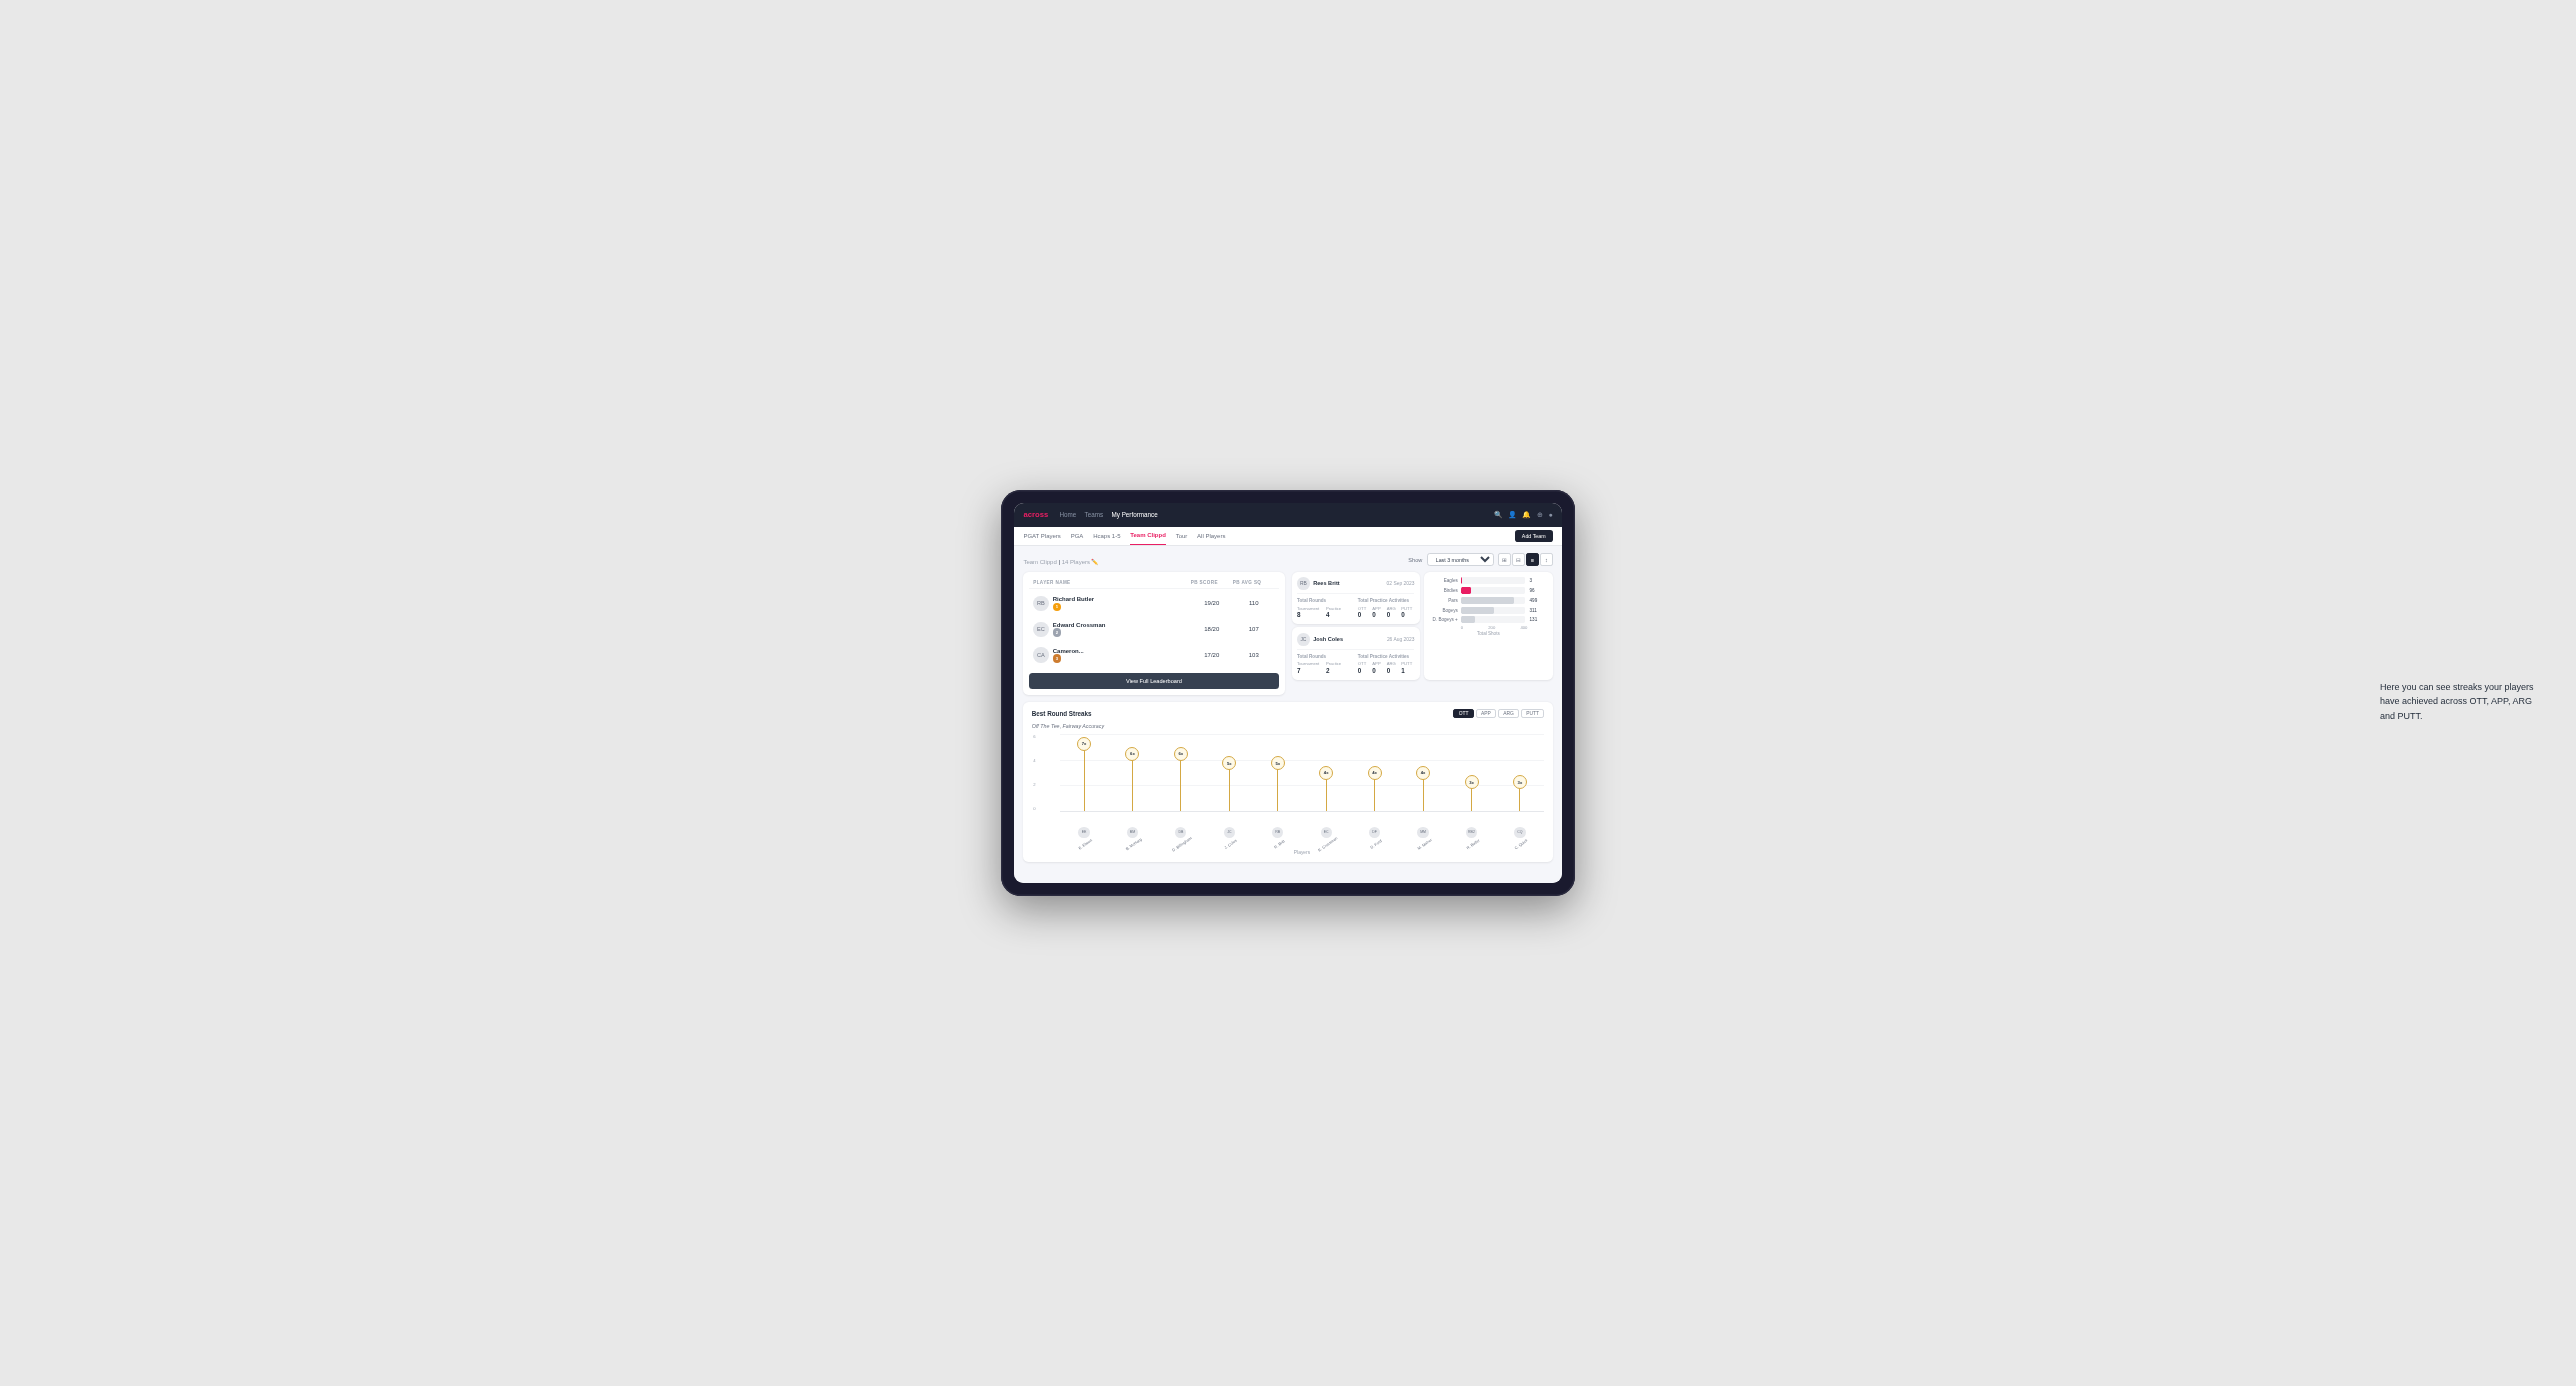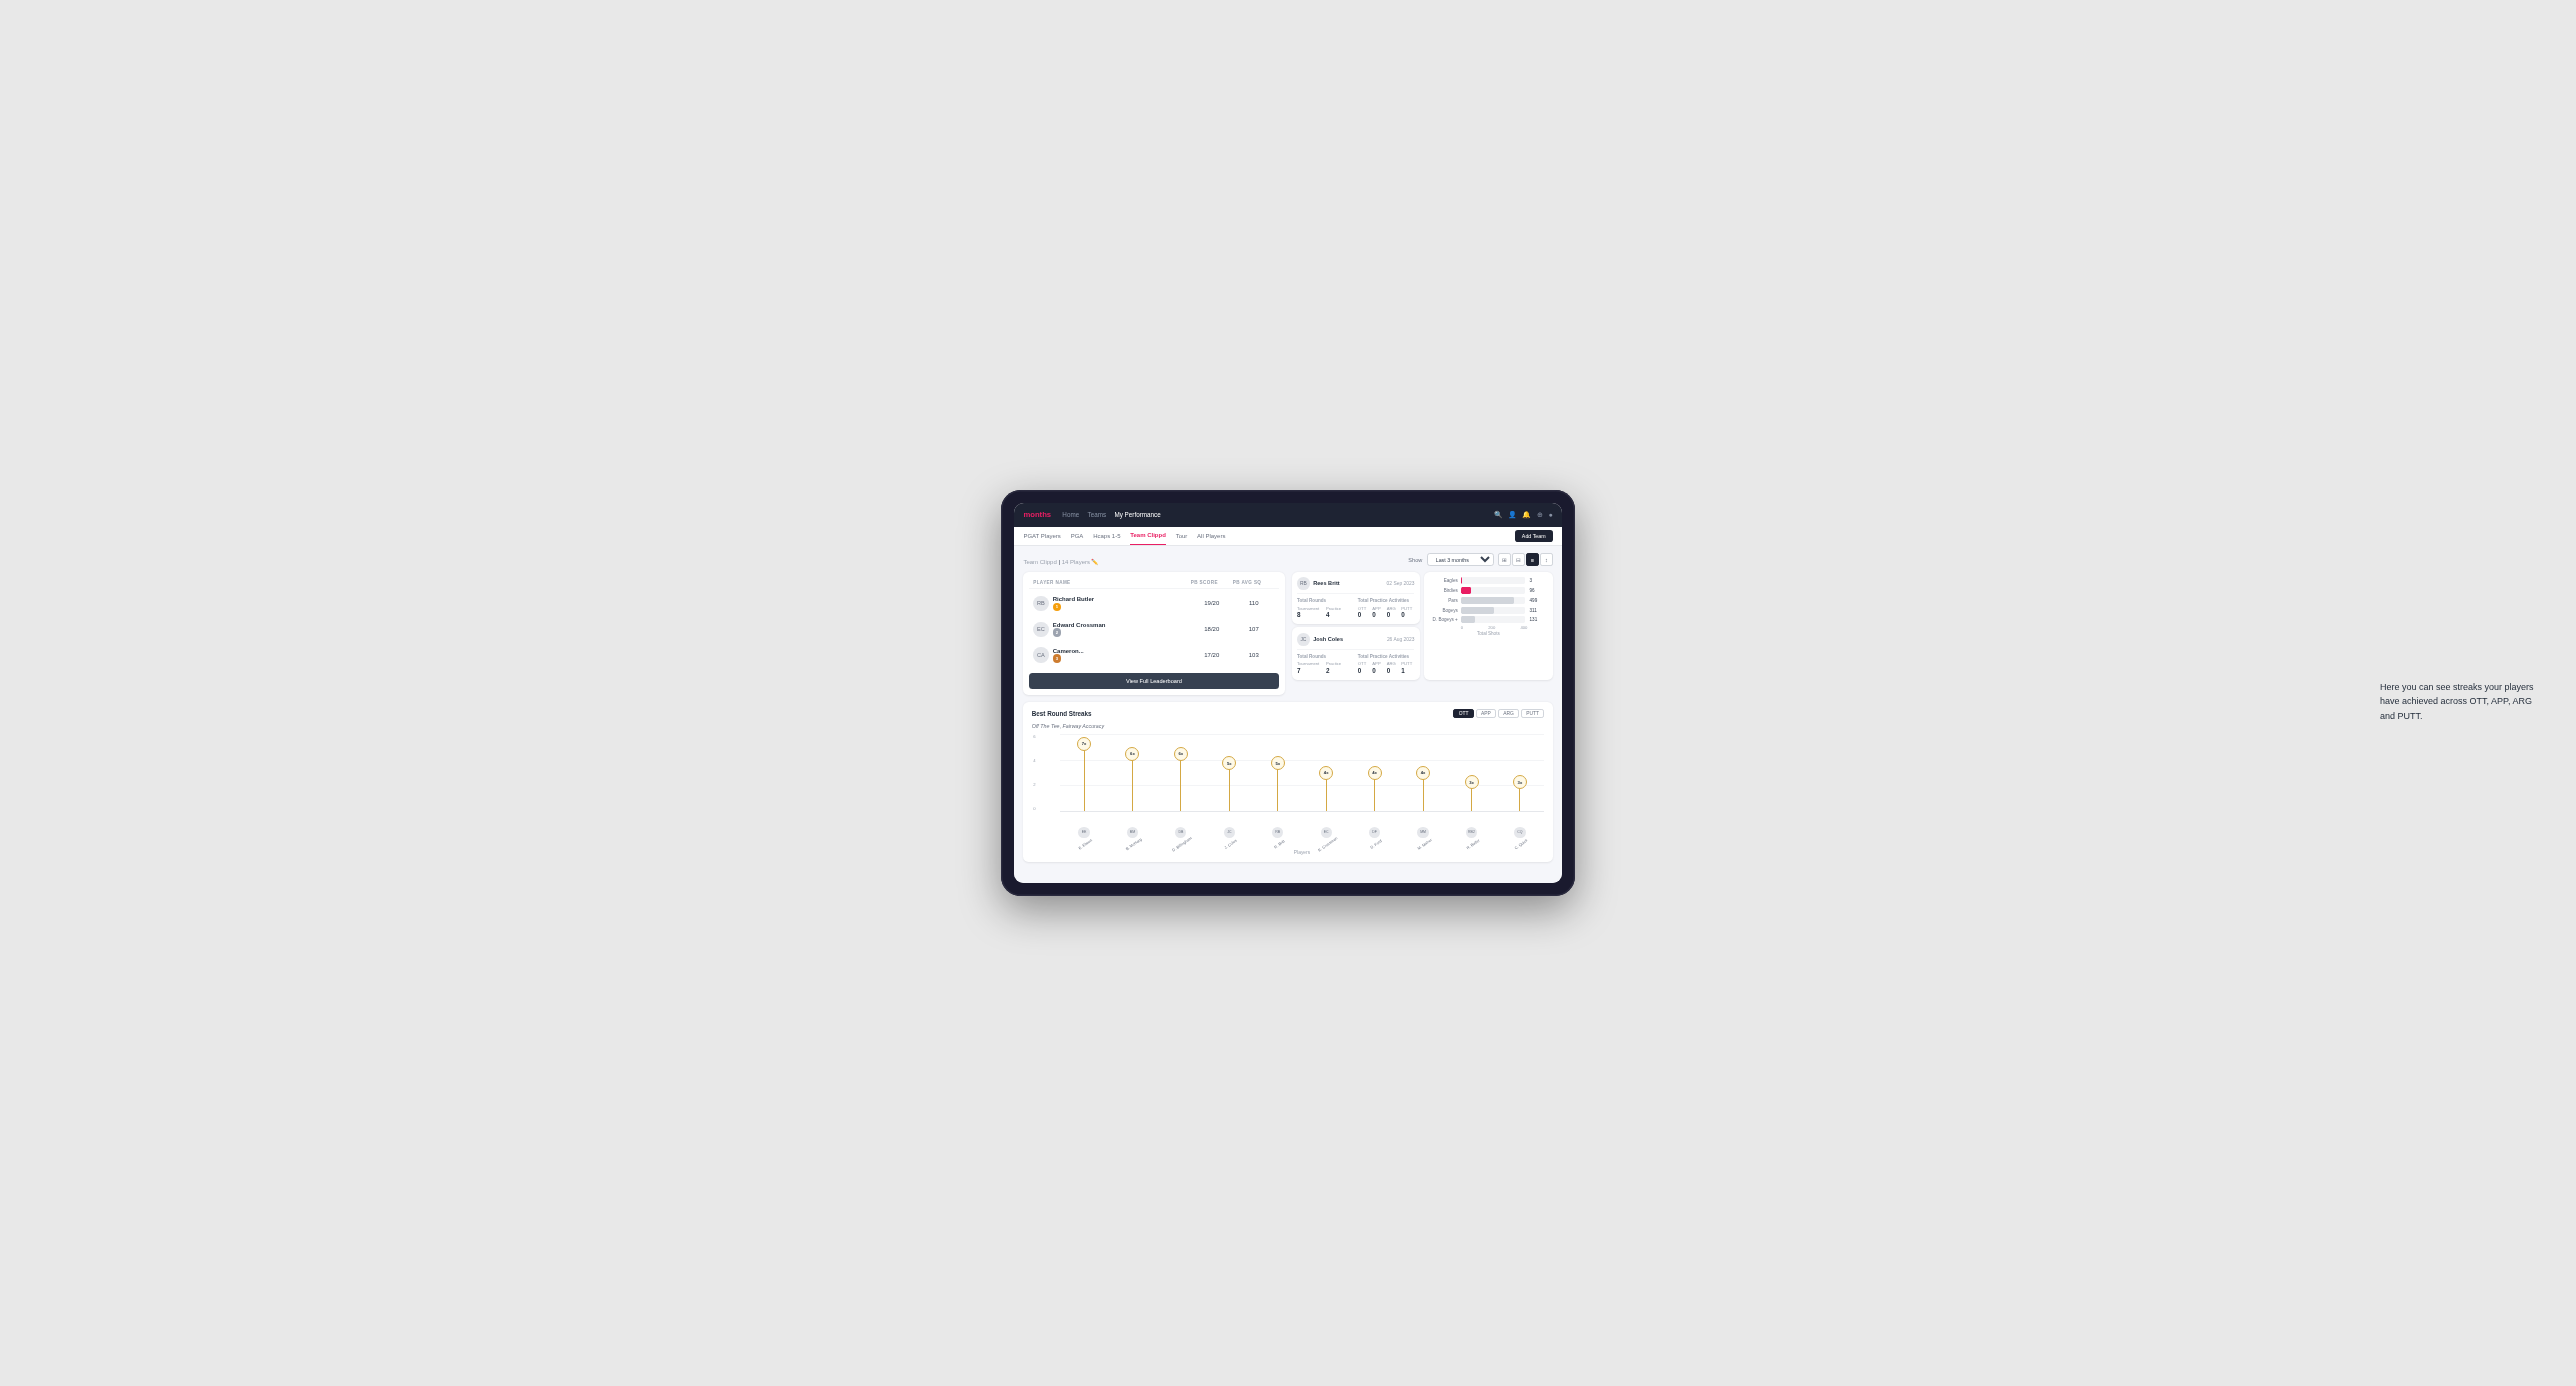--- a/index.html
+++ b/index.html
@@ -527,21 +527,21 @@
       font-style: italic;
     }
   </style>
 </head>
 <body>
 
 <div class="tablet-frame">
   <div class="tablet-screen">
 
     <div class="nav-bar">
-      <div class="nav-logo">months</div>
+      <div class="nav-logo">across</div>
       <div class="nav-links">
         <span class="nav-link">Home</span>
         <span class="nav-link">Teams</span>
         <span class="nav-link active">My Performance</span>
       </div>
       <div class="nav-icons">
         <span class="nav-icon">🔍</span>
         <span class="nav-icon">👤</span>
         <span class="nav-icon">🔔</span>
         <span class="nav-icon">⊕</span>

